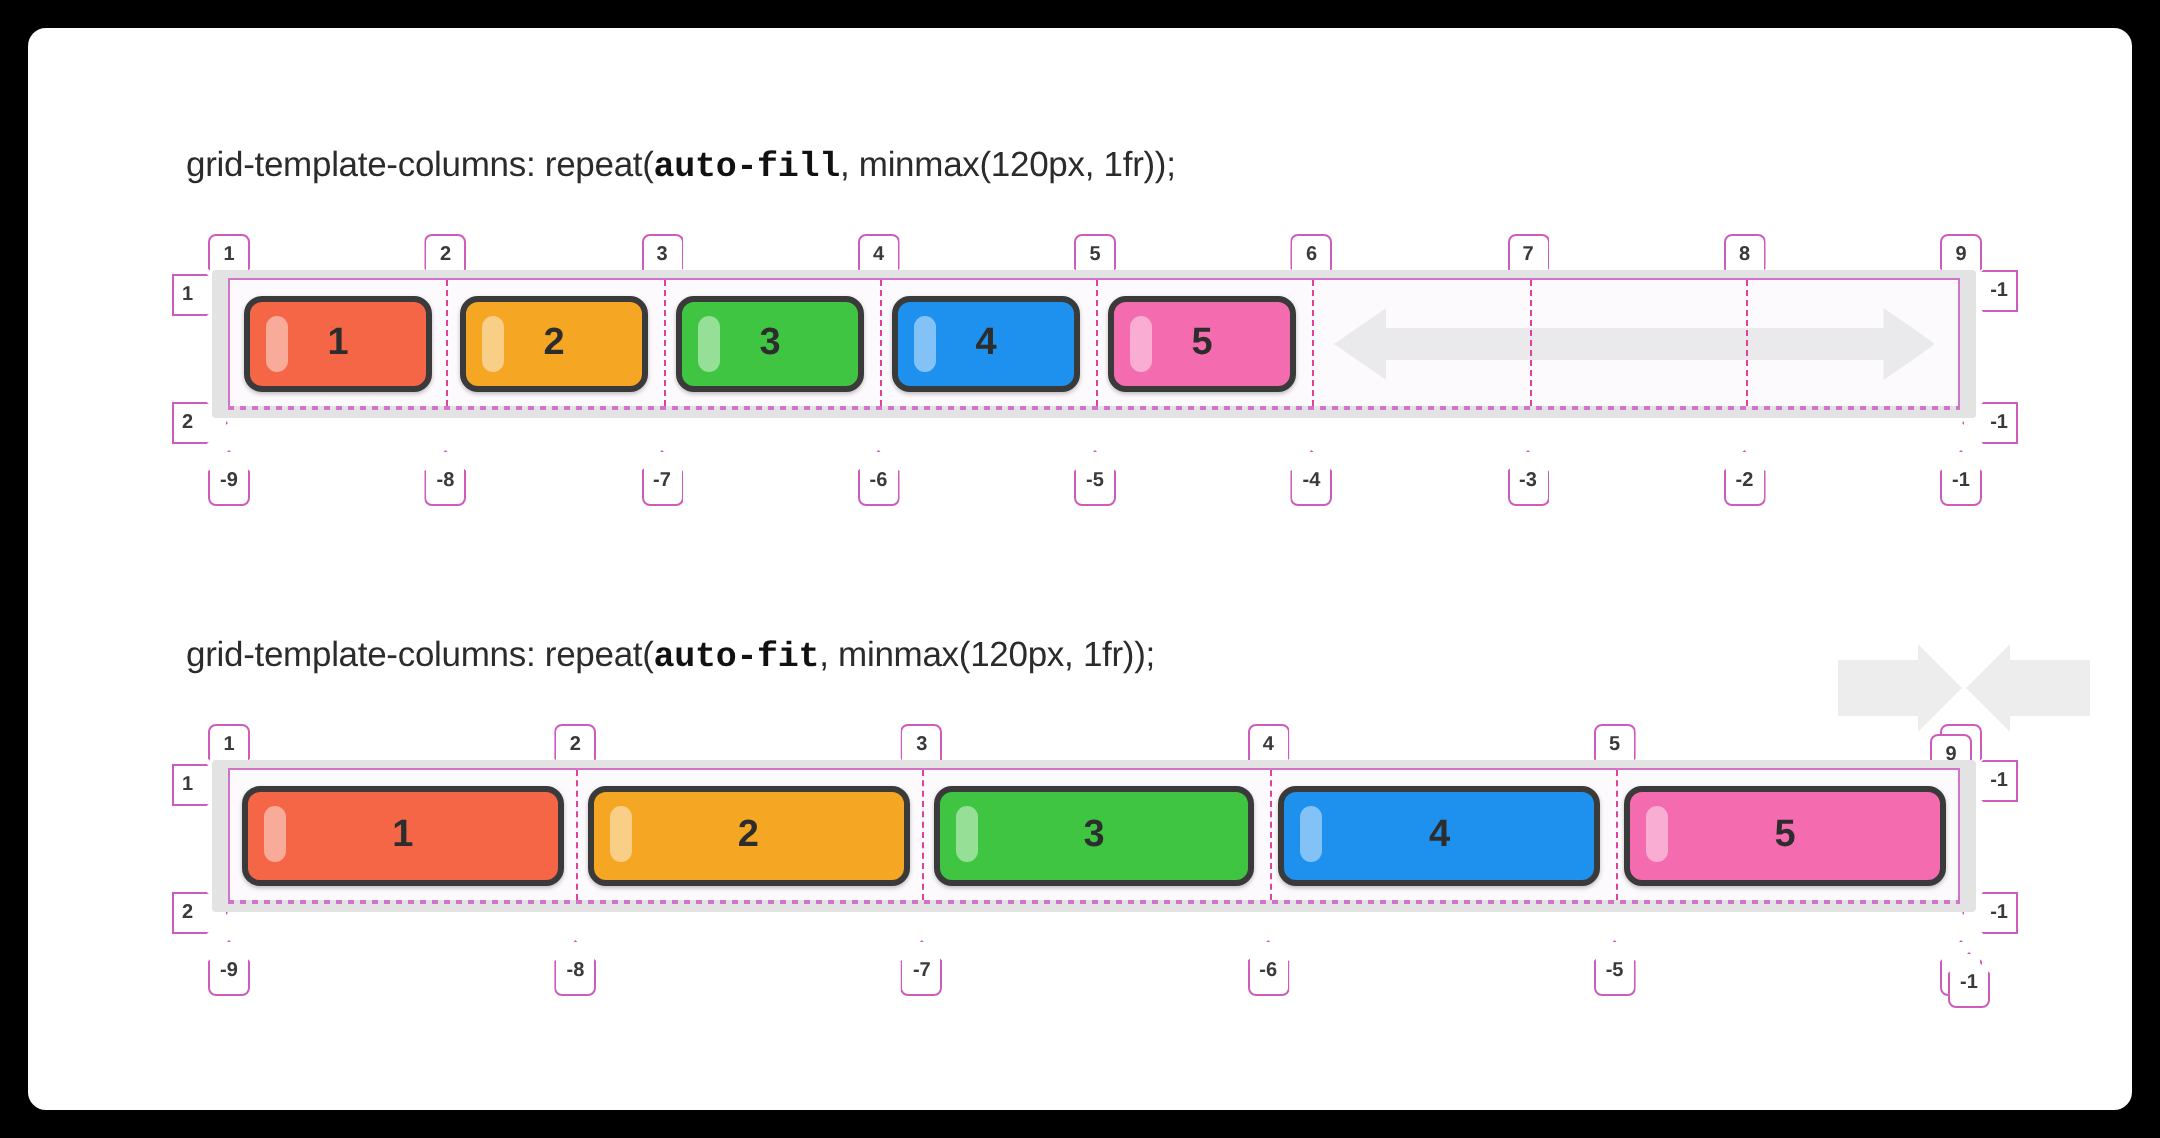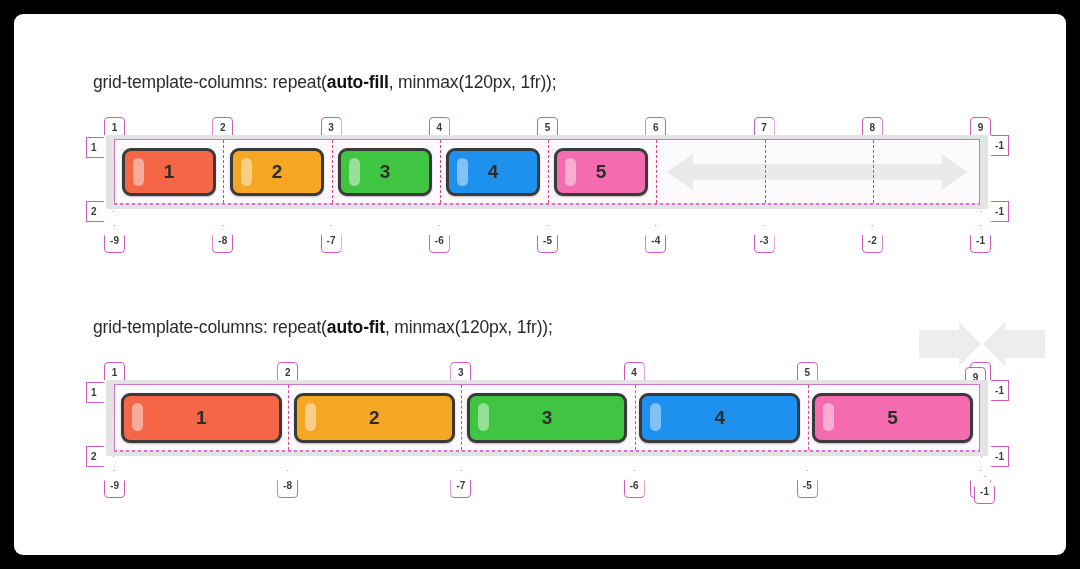--- a/index.html
+++ b/index.html
@@ -30,21 +30,21 @@
 
   .title {
     position: absolute;
     left: 79px;
     top: 0;
     font-size: 17.5px;
     color: #2b2b2b;
     letter-spacing: -0.15px;
     white-space: nowrap;
   }
-  .title b { font-weight: 700; color: #111; }
+  .title b { font-weight: 700; color: #111; font-family: Liberation Mono, monospace; }
 
   
   .collapse-arrows {
     position: absolute;
     left: 905px;
     top: 5px;
     width: 126px;
     height: 44px;
   }
   .collapse-arrows svg { display: block; }

